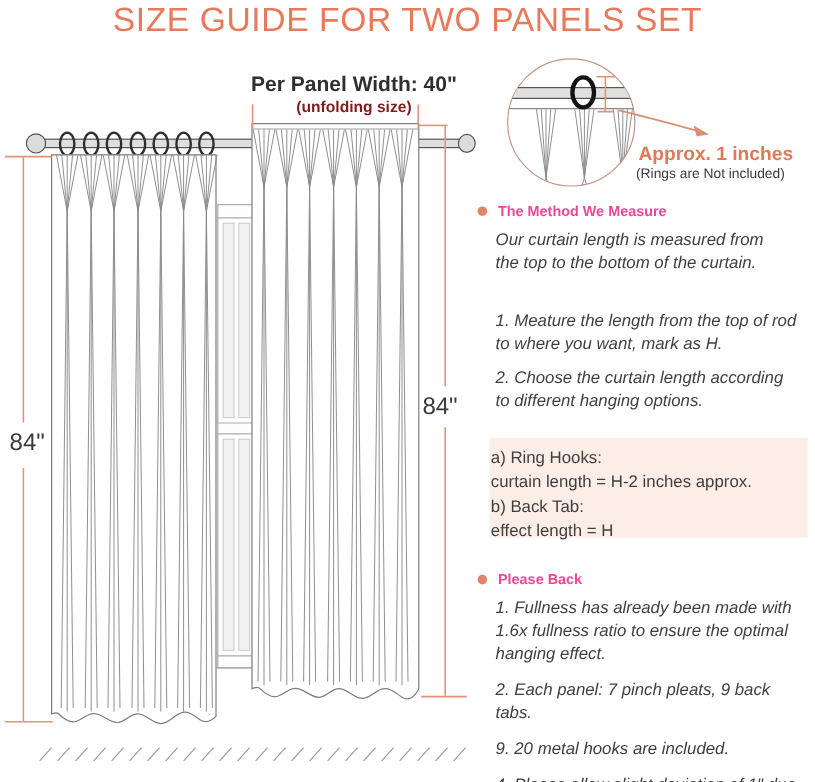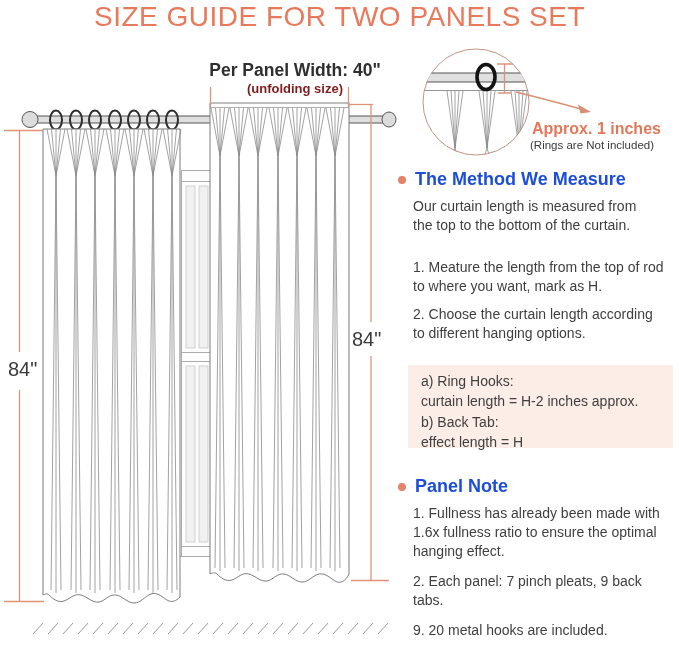--- a/index.html
+++ b/index.html
@@ -26,27 +26,27 @@
   .h84-right{left:352px;top:328px;}
   .approx{left:532px;top:120px;width:140px;font-size:16px;font-weight:700;color:#E0795A;white-space:nowrap;}
   .approx-sub{left:530px;top:139px;width:145px;font-size:11.5px;color:#3a3a3a;white-space:nowrap;}
   
   .section{left:398px;width:278px;}
   .sec1{top:169px;}
   .sec2{top:251px;}
   .sec3{top:476px;}
   .sec-head{display:flex;align-items:center;gap:9px;}
   .dot{width:8px;height:8px;border-radius:50%;background:#E2836A;flex:0 0 auto;}
-  .sec-title{font-size:18px;font-weight:700;color:#1d4ed8;}
-  .para{margin:7px 0 0 15px;font-size:14px;line-height:19px;color:#3f3f3f;white-space:pre-line;}
+  .sec-title{font-size:12px;font-weight:700;color:#ec4899;}
+  .para{margin:7px 0 0 15px;font-size:14px;line-height:19px;color:#3f3f3f;white-space:pre-line;font-style:italic;}
   .para + .para{margin-top:9px;}
   .sec3 .para + .para{margin-top:11px;}
   
   .note-box{left:408px;top:365px;width:265px;height:83px;background:#FCEDE6;
-    box-sizing:border-box;padding:7px 0 0 13px;}
+    box-sizing:border-box;padding:7px 0 0 1px;}
   .note-line{font-size:14px;line-height:19.5px;color:#3f3f3f;white-space:nowrap;}
   .note-line.gap{margin-top:2px;}
   svg{position:absolute;left:0;top:0;}
 </style>
 </head>
 <body>
 
 <svg width="679" height="652" viewBox="0 0 679 652">
   <defs>
     <clipPath id="cc">
@@ -327,21 +327,21 @@
 <div class="abs note-box">
   <div class="note-line">a) Ring Hooks:</div>
   <div class="note-line">curtain length = H-2 inches approx.</div>
   <div class="note-line gap">b) Back Tab:</div>
   <div class="note-line">effect length = H</div>
 </div>
 
 <div class="abs section sec3">
   <div class="sec-head">
     <span class="dot"></span>
-    <span class="sec-title">Panel Note</span>
+    <span class="sec-title">Please Back</span>
   </div>
   <div class="para">1. Fullness has already been made with
 1.6x fullness ratio to ensure the optimal
 hanging effect.</div>
   <div class="para">2. Each panel: 7 pinch pleats, 9 back tabs.</div>
   <div class="para">9. 20 metal hooks are included.</div>
   <div class="para">4. Please allow slight deviation of 1" due to
 manual measurements.</div>
 </div>
 

